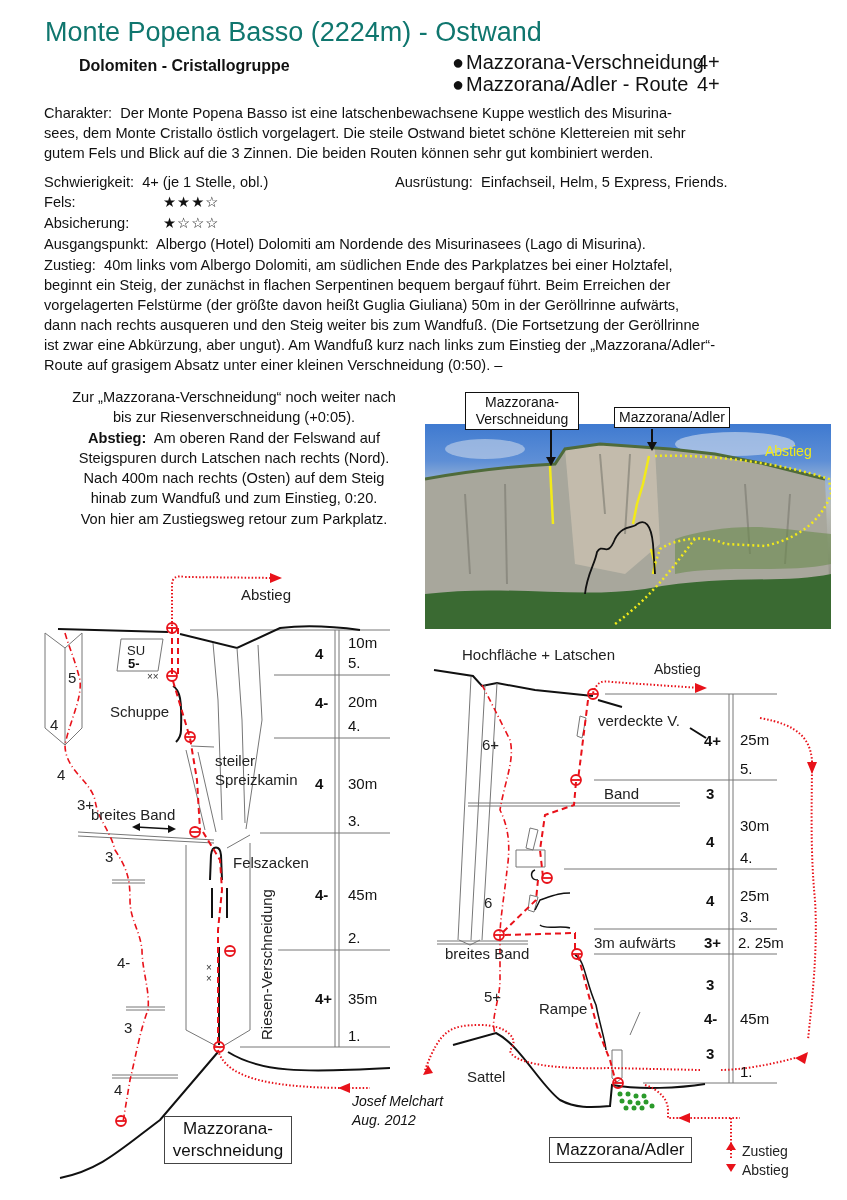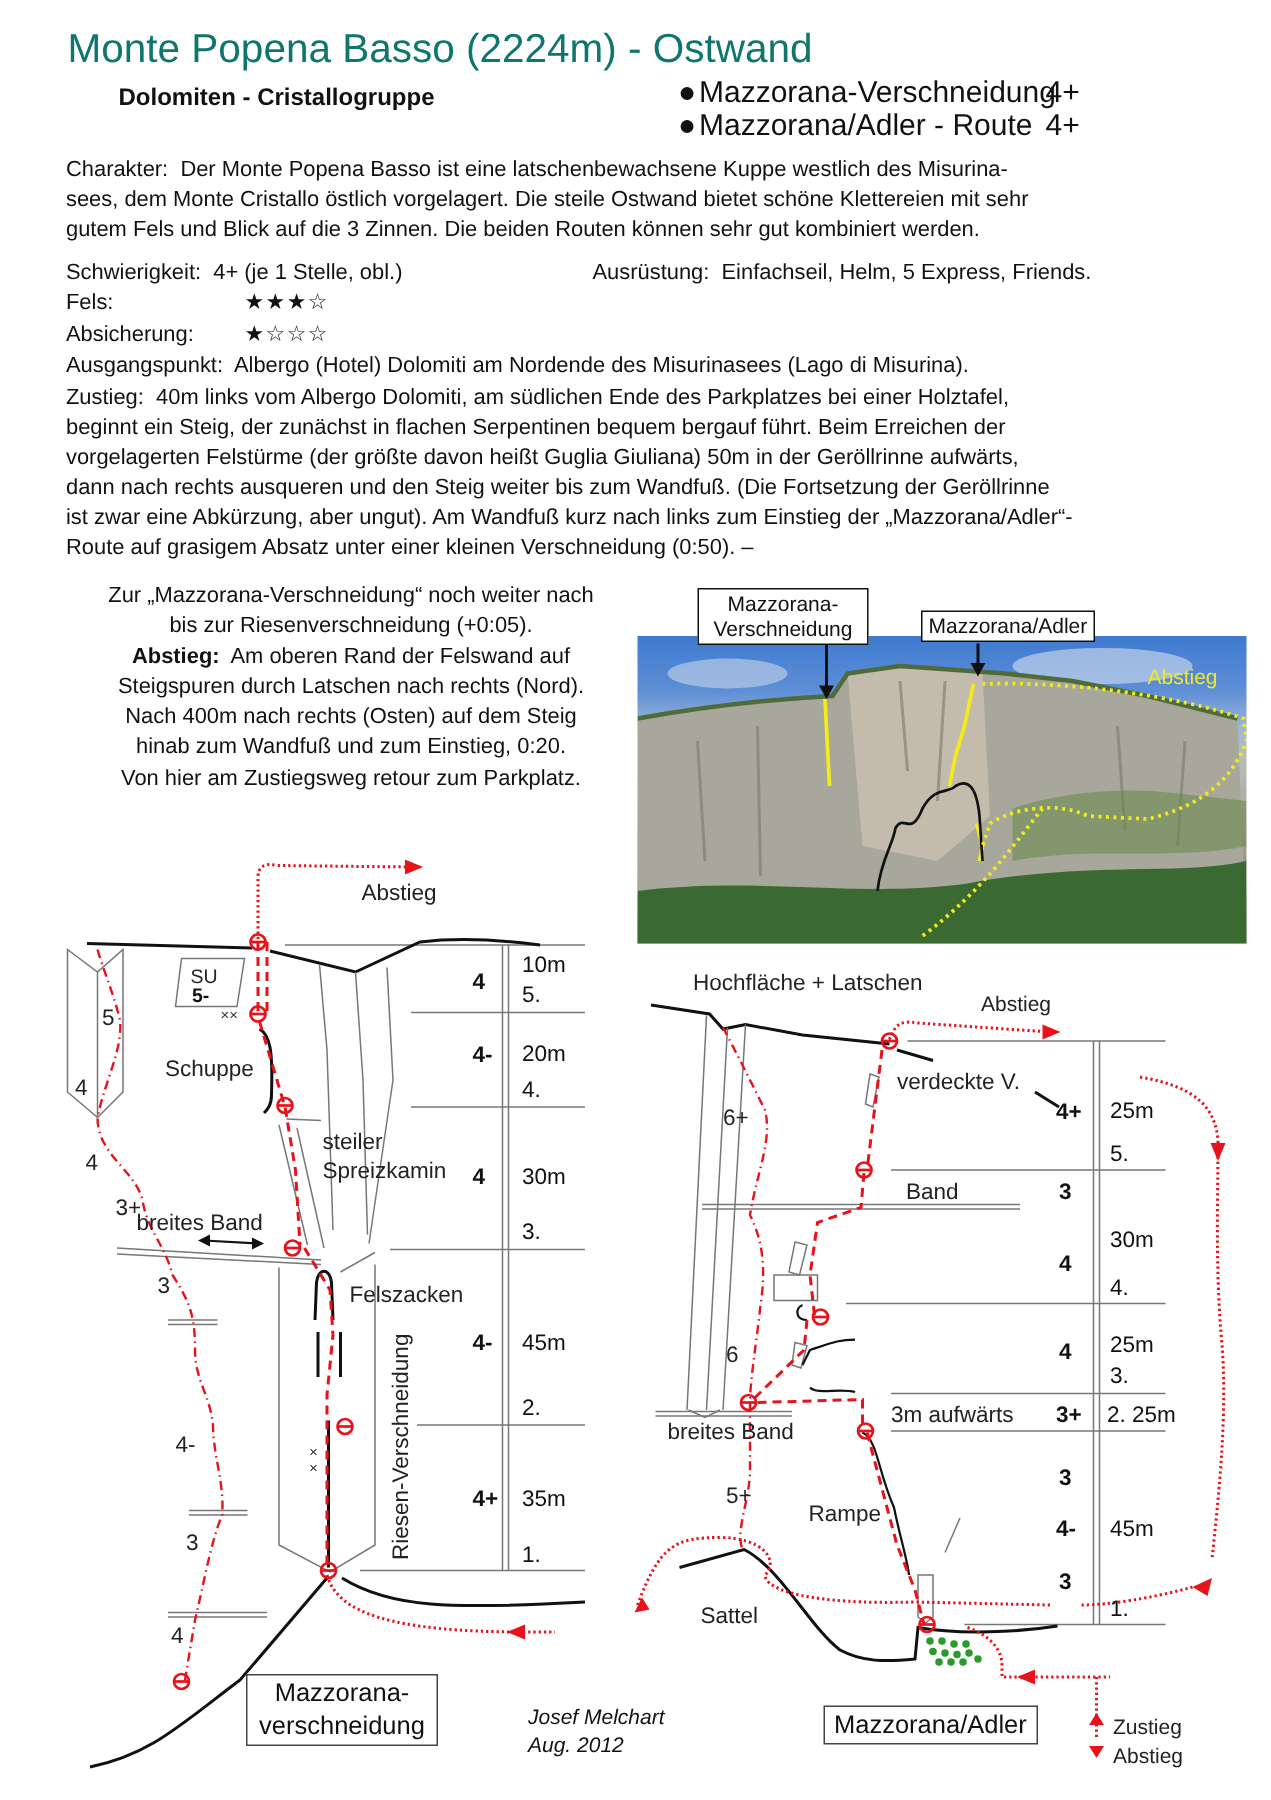--- a/index.html
+++ b/index.html
@@ -18,21 +18,21 @@
 
   
   #photo { left: 425px; top: 424px; width: 406px; height: 205px; overflow: hidden;
            background: linear-gradient(180deg, #3f7ad0 0%, #5e8fd6 18%, #9fb7d6 30%, #b9bdb6 40%, #aaa9a0 60%, #8e8f82 78%, #3d6a35 92%, #2d5527 100%); }
   .label-box { position: absolute; background: #fff; border: 1.5px solid #111; font-size: 14px; line-height: 17px;
                text-align: center; padding: 1px 4px; white-space: nowrap; }
 
   svg text { font-family: "Liberation Sans", sans-serif; }
   .topo-box { position: absolute; border: 1px solid #444; background: #fff; font-size: 17px; line-height: 22px;
               text-align: center; padding: 1px 6px; white-space: nowrap; }
-  #credit { left: 352px; top: 1135px; font-size: 14px; line-height: 19px; font-style: italic; white-space: nowrap; }
+  #credit { left: 352px; top: 1092px; font-size: 14px; line-height: 19px; font-style: italic; white-space: nowrap; }
 </style>
 </head>
 <body>
 
 <div id="title" class="abs">Monte Popena Basso (2224m) - Ostwand</div>
 <div id="subtitle" class="abs">Dolomiten - Cristallogruppe</div>
 <div class="abs route-item" style="left:452px; top:52px; width:280px;">
   <span class="bullet">●</span><span>Mazzorana-Verschneidung</span>
   <span class="grade">4+</span>
 </div>

